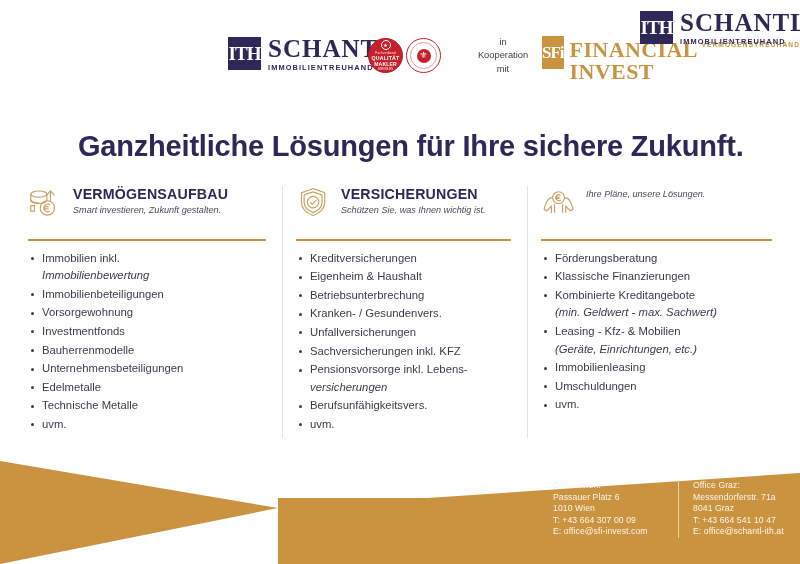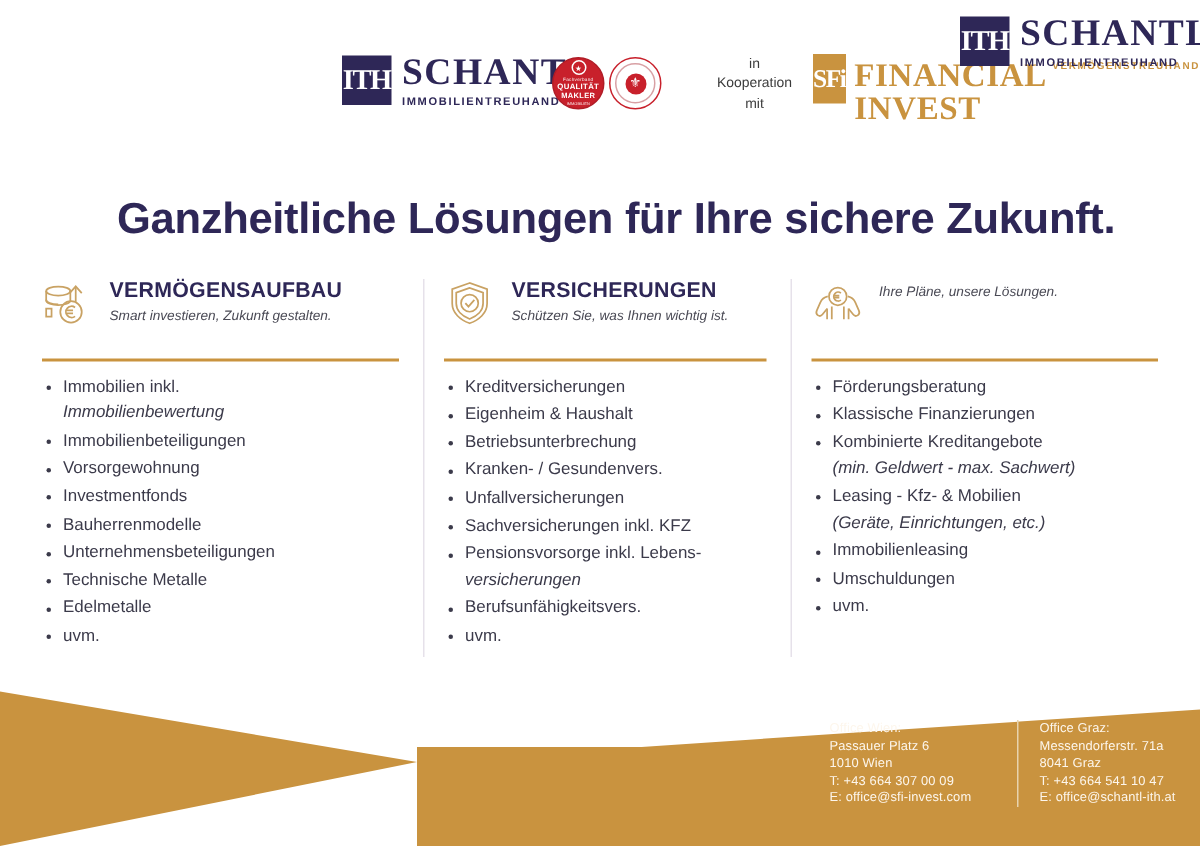--- a/index.html
+++ b/index.html
@@ -216,22 +216,22 @@
         </div>
       </div>
       <div class="gold-rule"></div>
       <ul class="bullets">
         <li><span>Immobilien inkl.</span><span class="cont">Immobilienbewertung</span></li>
         <li><span>Immobilienbeteiligungen</span></li>
         <li><span>Vorsorgewohnung</span></li>
         <li><span>Investmentfonds</span></li>
         <li><span>Bauherrenmodelle</span></li>
         <li><span>Unternehmensbeteiligungen</span></li>
+        <li><span>Edelmetalle</span></li>
         <li><span>Technische Metalle</span></li>
-        <li><span>Edelmetalle</span></li>
         <li><span>uvm.</span></li>
       </ul>
     </div>
 
     <div class="col c2">
       <div class="col-head">
         <svg class="col-icon" viewBox="0 0 40 38">
           <g fill="none" stroke="#c9a263" stroke-width="1.3">
             <path d="M19 3 6 7.5v10.8C6 25.4 12 30.5 19 33c7-2.5 13-7.6 13-14.7V7.5z"></path>
             <path d="M19 6.6 9 10.1v8.2c0 5.4 4.6 9.5 10 11.5 5.4-2 10-6.1 10-11.5v-8.2z"></path>

